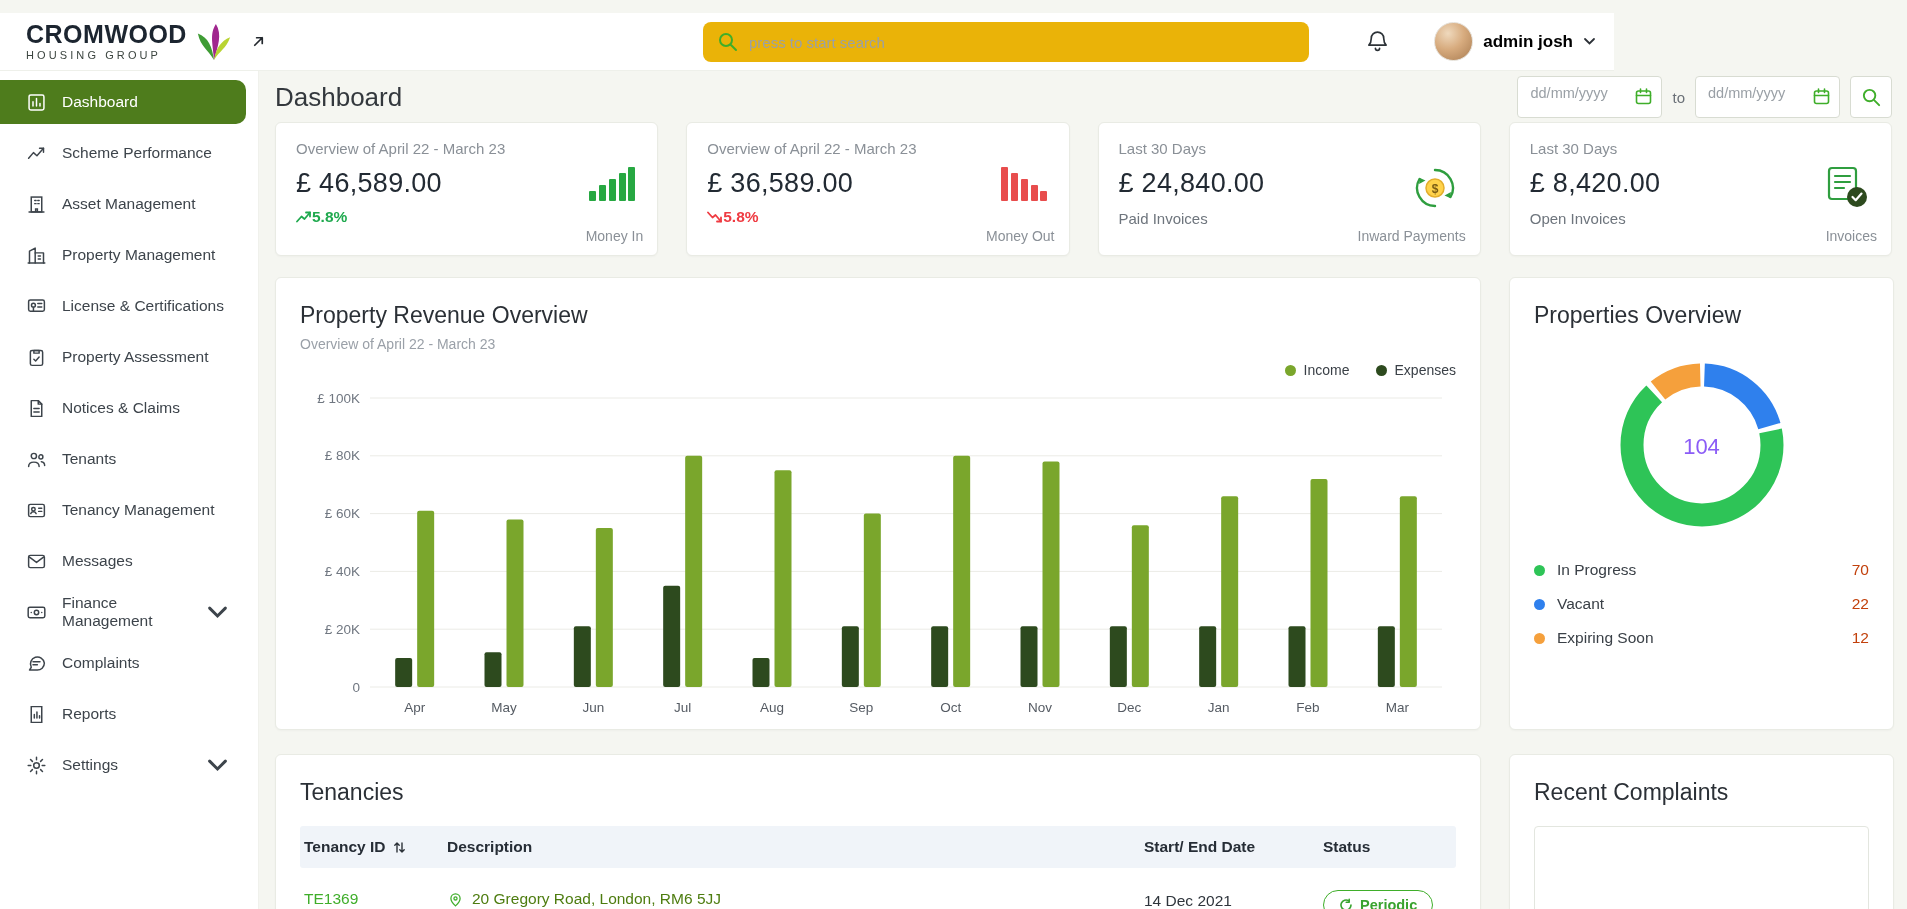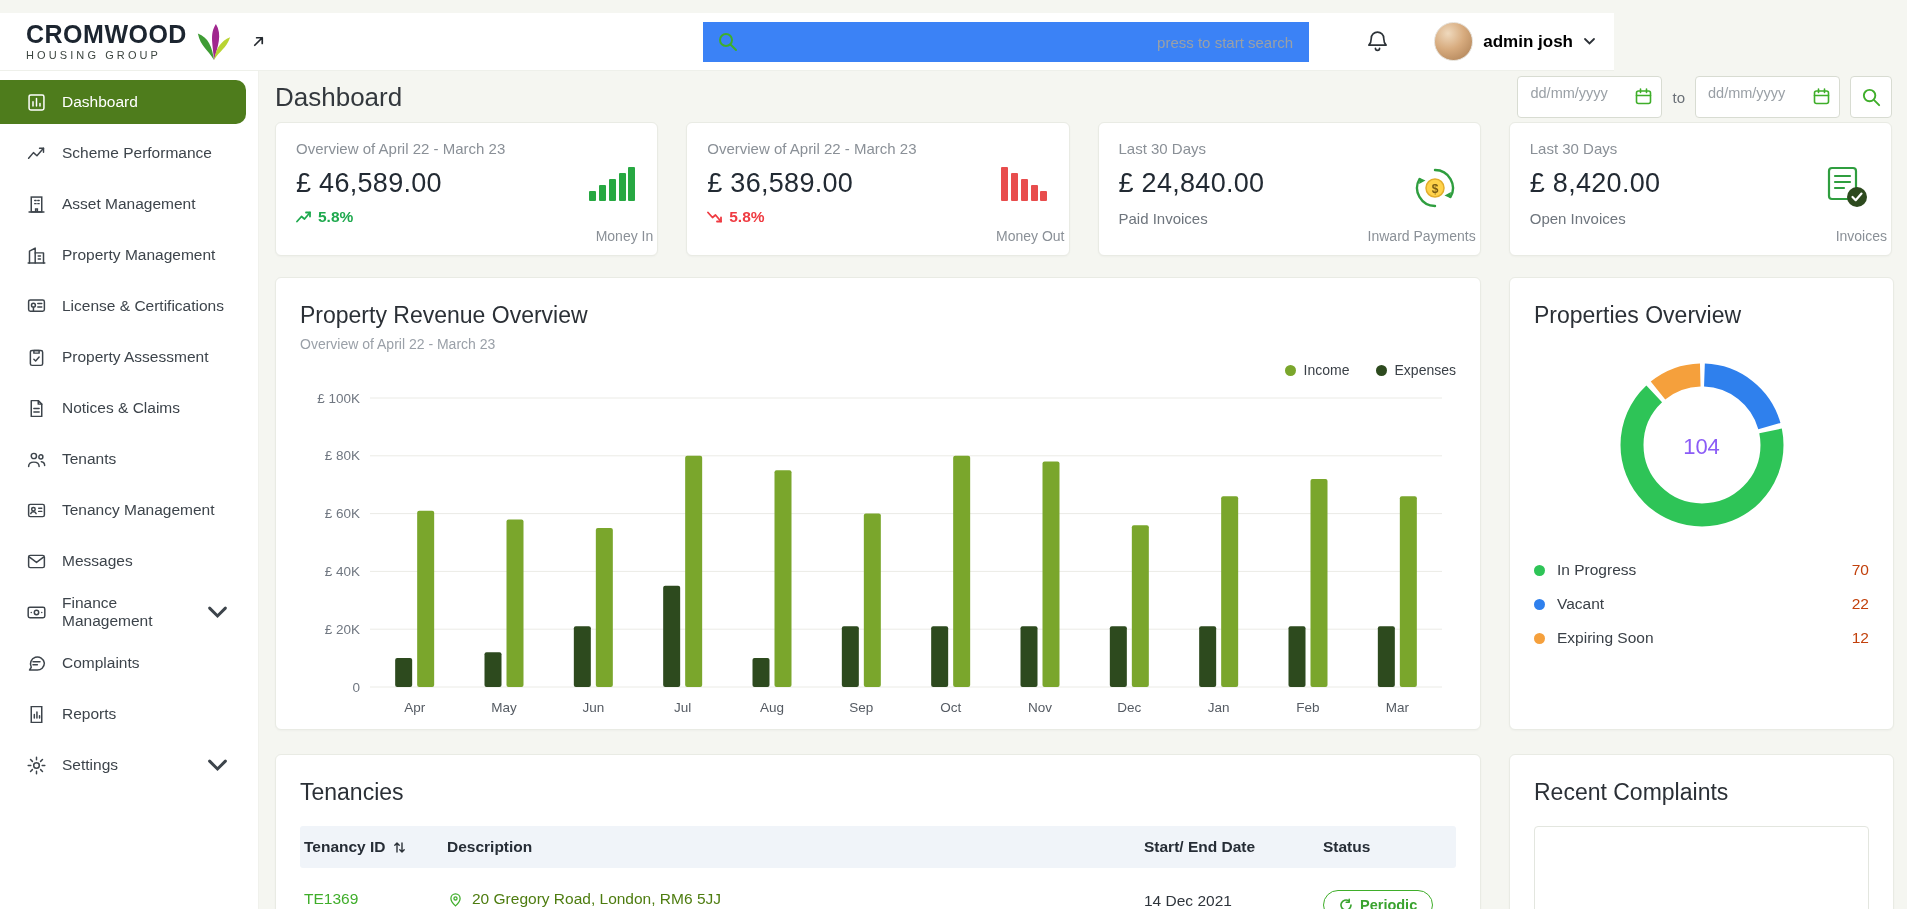--- a/index.html
+++ b/index.html
@@ -8,22 +8,22 @@
 
   
   .header { position: absolute; top: 13px; left: 0; width: 1614px; height: 58px; background: #fff;
             border-bottom: 1px solid #eef0ea; display: flex; align-items: center; z-index: 20; }
   .logo-wrap { width: 259px; display: flex; align-items: center; padding-left: 26px; gap: 8px; }
   .logo-text .brand-name { font-size: 25px; font-weight: bold; color: #1c2530; letter-spacing: .5px; line-height: 1; }
   .logo-text .brand-tagline { font-size: 11px; letter-spacing: 3.1px; color: #3c4540; margin-top: 2px; }
   .collapse-btn { position: absolute; left: 246px; top: 16px; width: 24px; height: 24px; display: flex;
                   align-items: center; justify-content: center; cursor: pointer; background: #fff; border-radius: 50%; }
   .global-search { position: absolute; left: 703px; top: 9px; width: 606px; height: 40px; }
-  .global-search input { width: 100%; height: 100%; border: none; background: #3b82f6; border-radius: 0;
-                         padding: 0 16px 0 46px; font-size: 15px; color: #333; text-align: right;
+  .global-search input { width: 100%; height: 100%; border: none; background: #eab308; border-radius: 8px;
+                         padding: 0 16px 0 46px; font-size: 15px; color: #333; text-align: left;
                          font-family: "Liberation Sans", sans-serif; outline: none; }
   .global-search input::placeholder { color: #9aa0a6; }
   .global-search .search-glyph { position: absolute; left: 14px; top: 9px; }
   .header-right { margin-left: auto; display: flex; align-items: center; padding-right: 18px; }
   .bell-btn { margin-right: 44px; cursor: pointer; display: flex; }
   .user-menu { display: flex; align-items: center; gap: 10px; cursor: pointer; }
   .avatar { width: 39px; height: 39px; border-radius: 50%;
             background: radial-gradient(circle at 35% 28%, #efd9bd 0%, #d7ab7e 45%, #a87b50 100%); border: 1px solid #e5e0d8; }
   .user-name { font-size: 17px; font-weight: bold; color: #000000; }
 
@@ -49,25 +49,25 @@
   .date-field .cal { position: absolute; right: 9px; top: 11px; cursor: pointer; }
   .range-to { font-size: 15px; color: #6a7077; }
   .range-search-btn { width: 42px; height: 42px; background: #fff; border: 1px solid #d8dcd2; border-radius: 4px;
                       display: flex; align-items: center; justify-content: center; cursor: pointer; }
 
   .stat-cards { display: grid; grid-template-columns: repeat(4, 1fr); gap: 28px; }
   .card { background: #fff; border: 1px solid #e9ebe4; border-radius: 6px; box-shadow: 0 1px 2px rgba(0,0,0,.03); }
   .stat-card { position: relative; height: 134px; padding: 17px 20px; }
   .stat-title { font-size: 15px; color: #8a9097; margin-bottom: 11px; }
   .stat-value { font-size: 27px; font-weight: 500; color: #222a33; letter-spacing: .3px; }
-  .stat-change { margin-top: 9px; font-size: 15.5px; font-weight: bold; display: flex; align-items: center; gap: 6px; }
+  .stat-change { margin-top: 9px; font-size: 15.5px; font-weight: bold; display: flex; align-items: center; }
   .stat-change.up { color: #1fa94e; } .stat-change.down { color: #ef3b42; }
   .stat-sub { margin-top: 11px; font-size: 15px; color: #6e757d; }
   .stat-icon { position: absolute; right: 22px; top: 42px; }
-  .stat-label { position: absolute; right: 4px; bottom: 11px; font-size: 14px; color: #8a9097; }
+  .stat-label { position: absolute; right: 14px; bottom: 11px; font-size: 14px; color: #8a9097; }
 
   .content-grid { display: grid; grid-template-columns: 1fr 385px; gap: 24px 28px; margin-top: 21px; }
   .panel { padding: 24px; }
   .panel-title { font-size: 23px; font-weight: 400; color: #2b3036; }
   .panel-sub { font-size: 14px; color: #9aa0a8; margin-top: 7px; }
 
   .chart-card { height: 453px; }
   .chart-legend { display: flex; justify-content: flex-end; gap: 26px; margin-top: 10px; }
   .legend-item { display: flex; align-items: center; gap: 8px; font-size: 14px; color: #3a4047; }
   .legend-dot { width: 11px; height: 11px; border-radius: 50%; }

